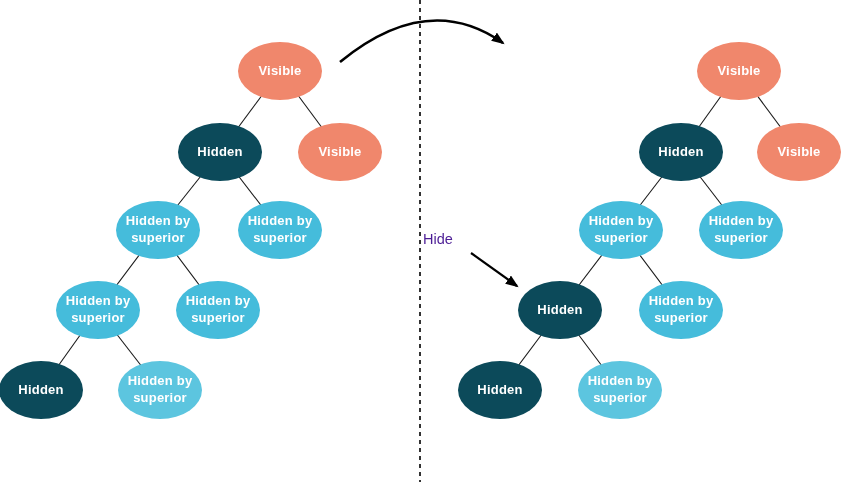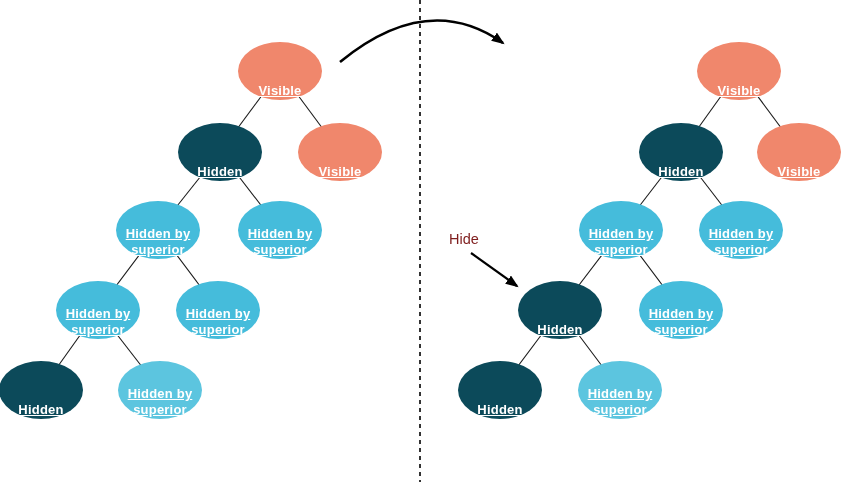--- a/index.html
+++ b/index.html
@@ -10,29 +10,28 @@
     height: 482px;
     background: #ffffff;
     overflow: hidden;
   }
   .canvas svg { position: absolute; left: 0; top: 0; }
   .nodes-layer { position: absolute; left: 0; top: 0; width: 100%; height: 100%; }
   .node {
     position: absolute;
     border-radius: 50%;
     display: flex;
-    align-items: flex-end;
+    align-items: center;
     justify-content: center;
     text-align: center;
     font-size: 13px;
     line-height: 1.28;
     font-weight: 600;
     letter-spacing: 0.2px;
     box-sizing: border-box;
-    text-decoration: underline;
   }
   .node span { display: inline-block; max-width: 78px; }
   .hide-label {
     position: absolute;
     transform: translate(-50%, -50%);
     font-size: 14.5px;
     color: #000000;
     white-space: nowrap;
   }
 </style>
@@ -115,14 +114,14 @@
       <div class="node" style="left: 639px; top: 281px; width: 84px; height: 58px; background: rgb(69, 188, 219); color: rgb(255, 255, 255);">
         <span>Hidden by superior</span>
       </div>
       <div class="node" style="left: 458px; top: 361px; width: 84px; height: 58px; background: rgb(12, 74, 90); color: rgb(255, 255, 255);">
         <span>Hidden</span>
       </div>
       <div class="node" style="left: 578px; top: 361px; width: 84px; height: 58px; background: rgb(92, 197, 223); color: rgb(255, 255, 255);">
         <span>Hidden by superior</span>
       </div>
     </div>
-  <div class="hide-label" style="left: 464px; top: 239px; color: #7f1d1d;">Hide</div>
+  <div class="hide-label" style="left: 438px; top: 239px; color: #4c1d95;">Hide</div>
 </div>
 
 </body></html>

